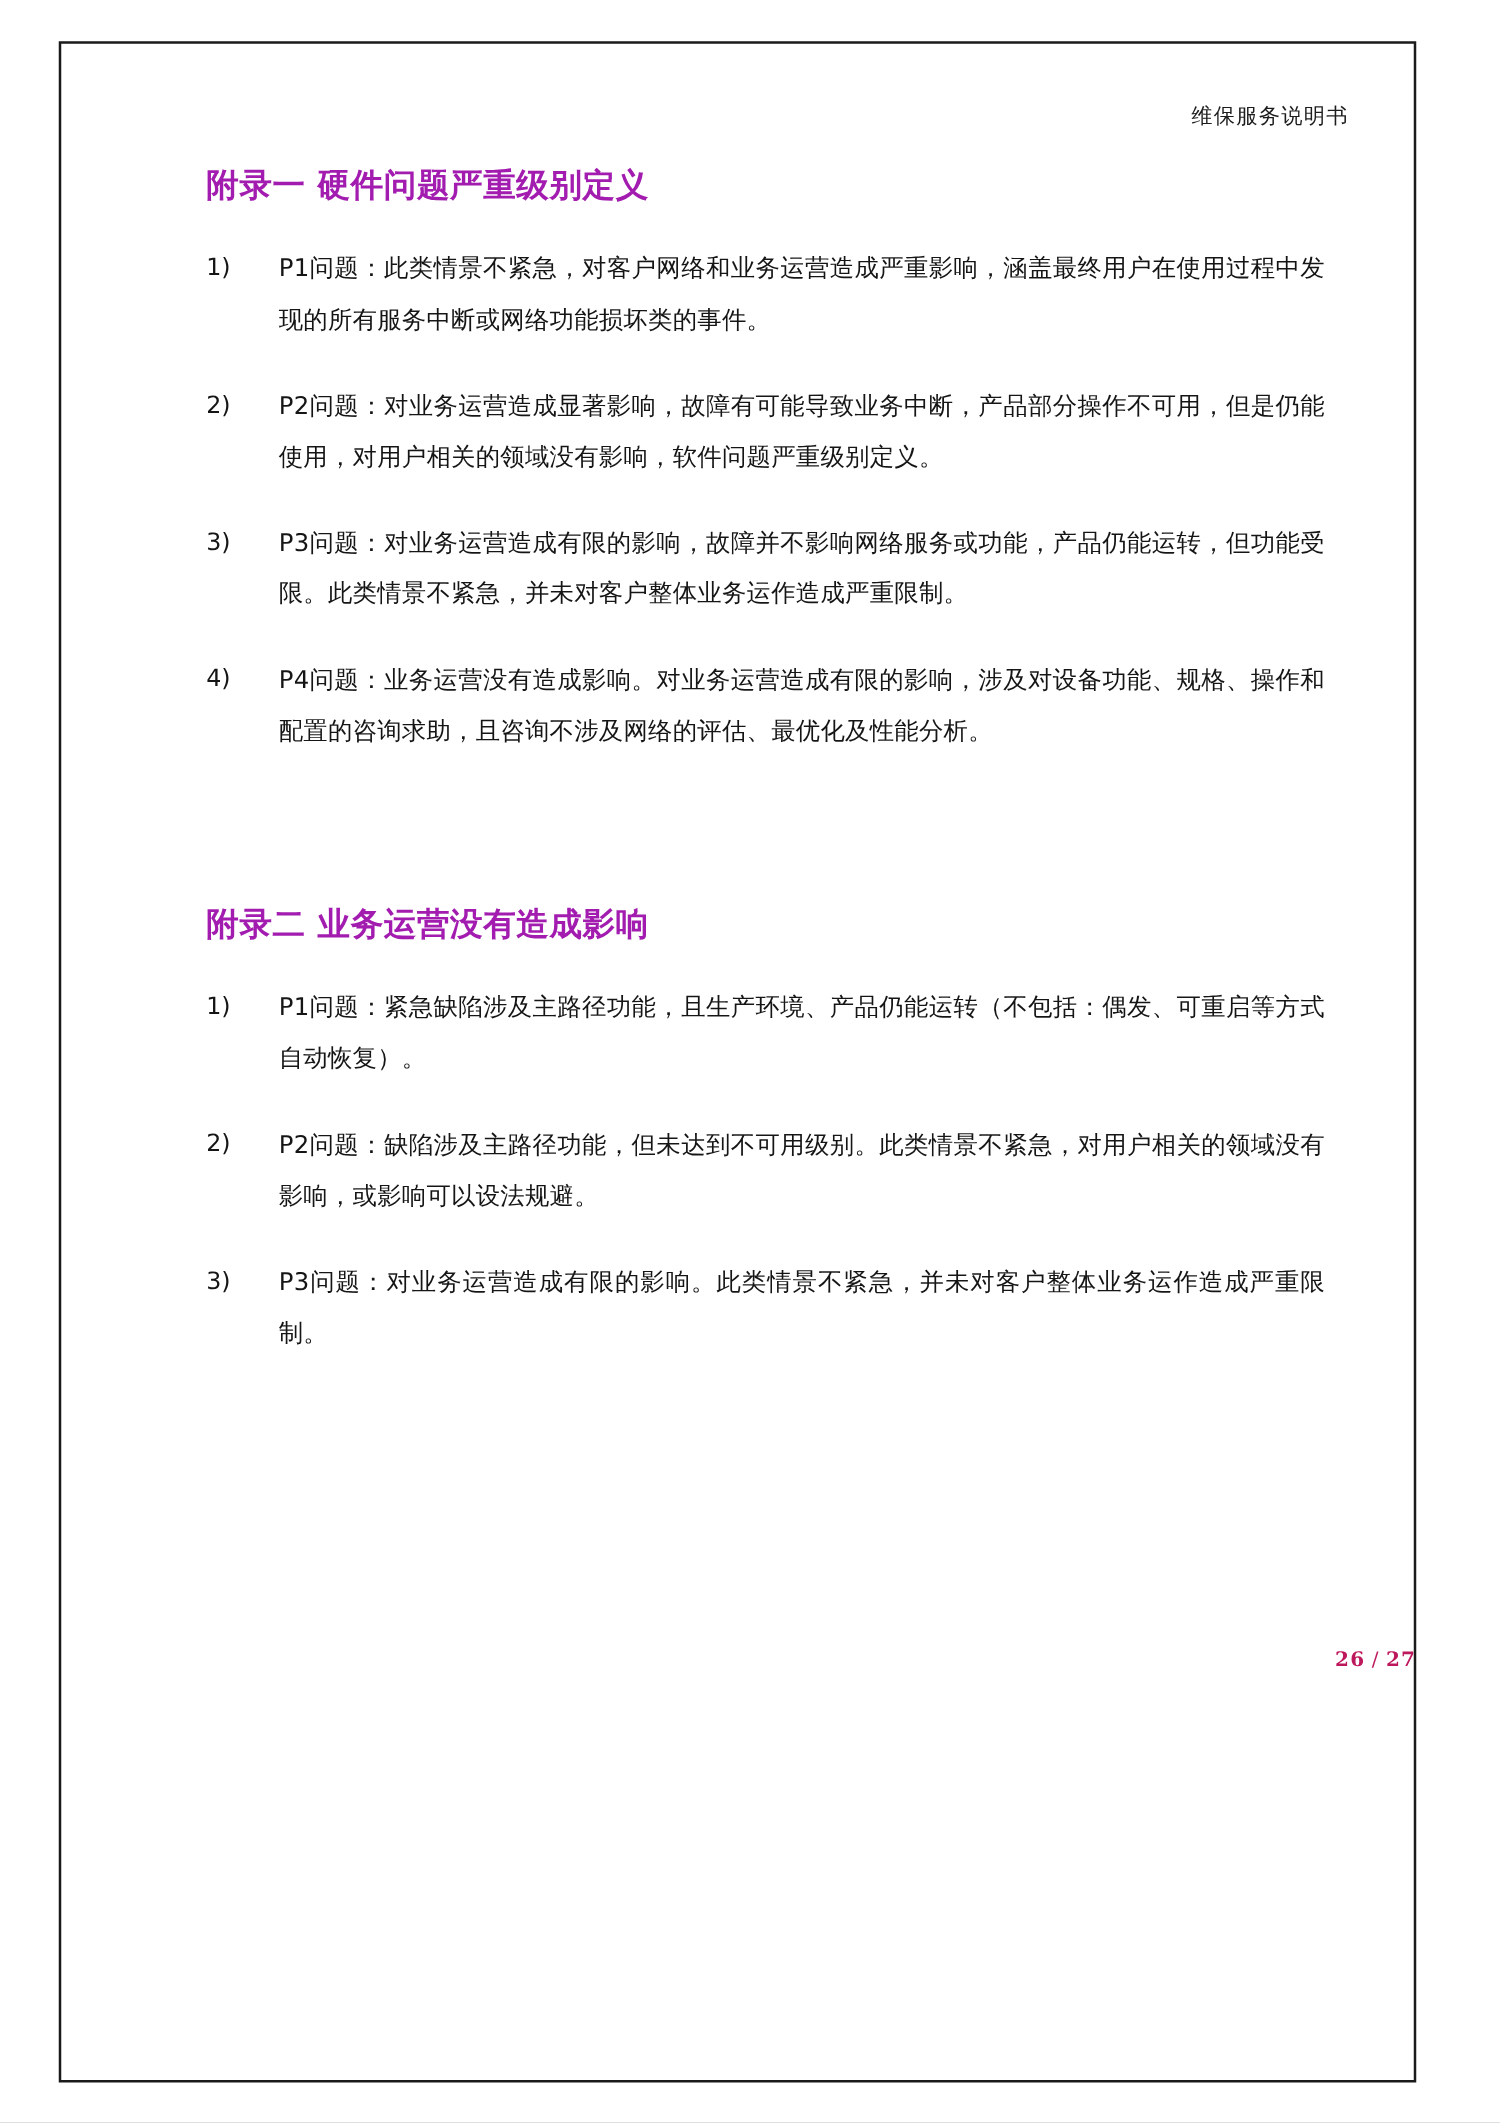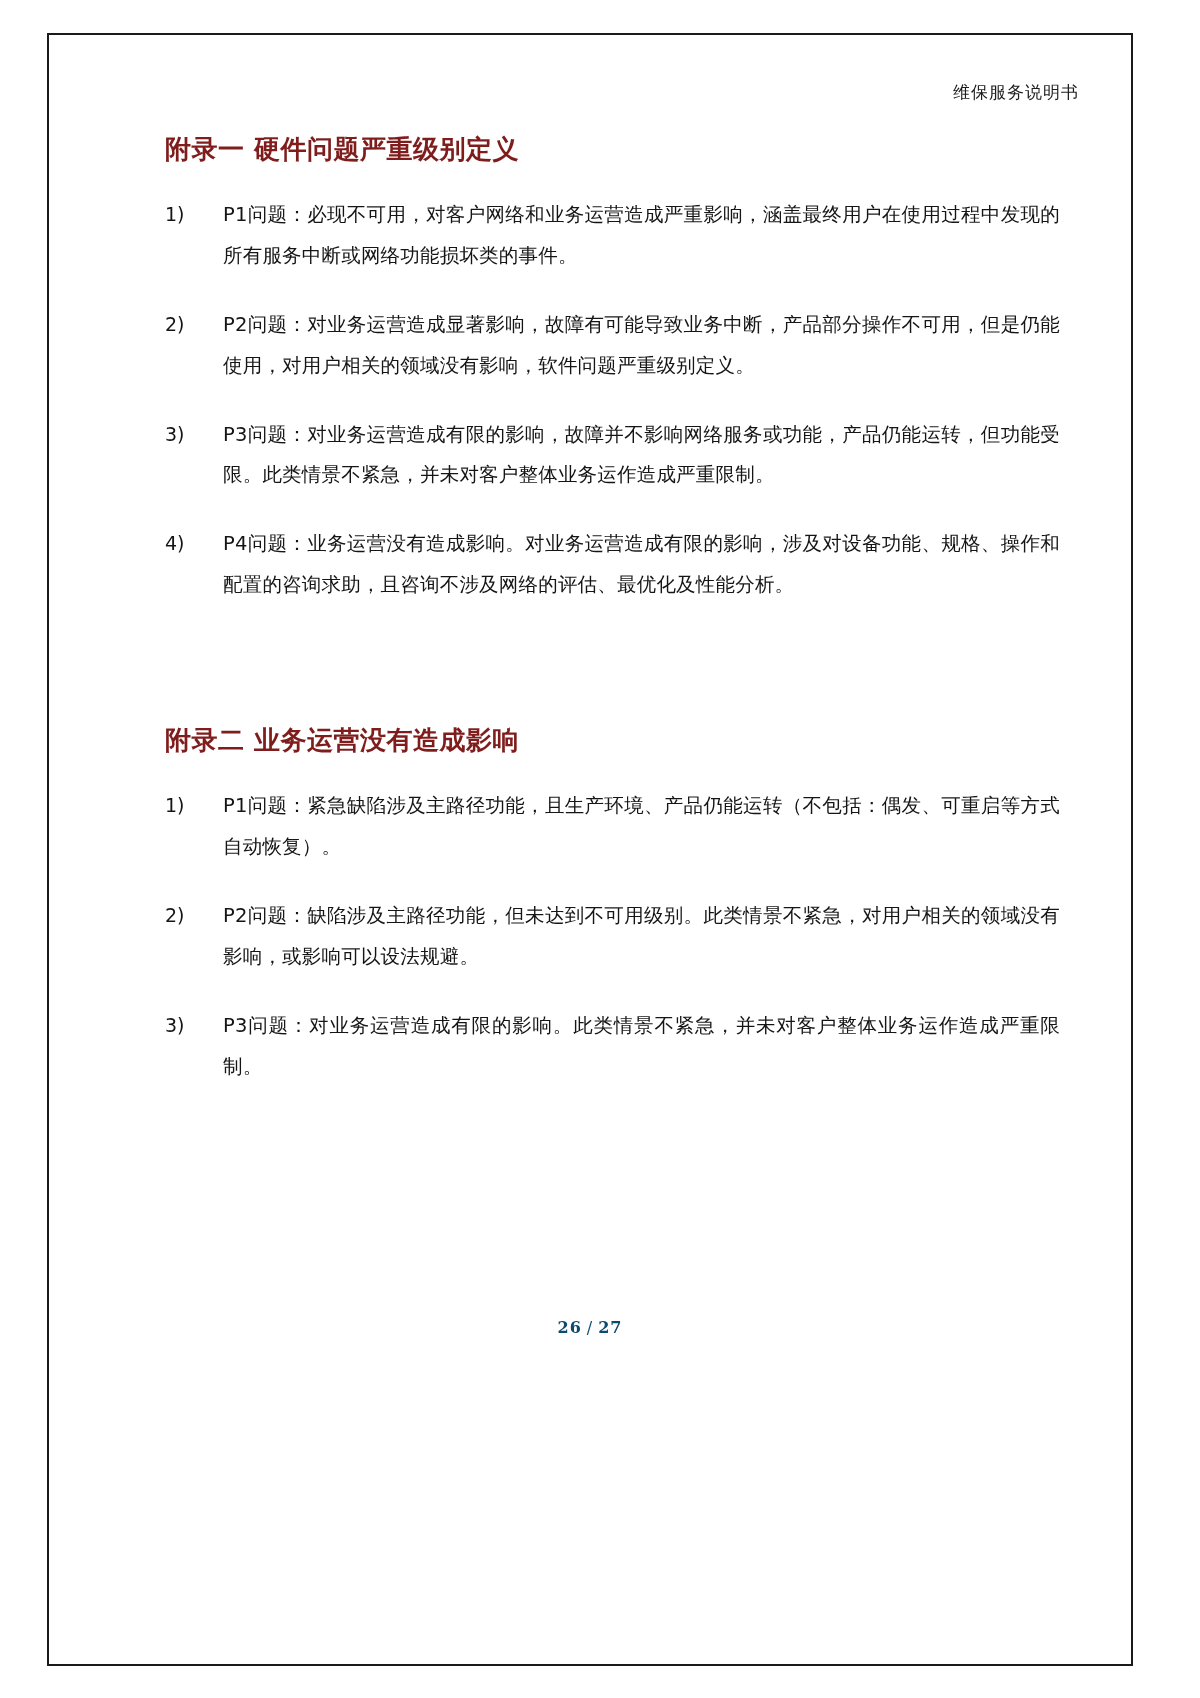--- a/index.html
+++ b/index.html
@@ -46,21 +46,21 @@
   }
   .body-area {
     position: absolute;
     left: 118px;
     top: 100px;
     width: 895px;
   }
   h2.section-title {
     font-size: 26px;
     font-weight: bold;
-    color: #7f1d1d;
+    color: #a21caf;
     margin: 0;
     letter-spacing: 0.5px;
     line-height: 1.3;
   }
   .section-one-title { margin-top: 10px; }
   .list {
     margin: 0;
     padding: 0;
     list-style: none;
   }
@@ -85,24 +85,24 @@
     letter-spacing: 0.2px;
   }
   .gap-between-sections {
     height: 118px;
   }
   .footer {
     position: absolute;
     left: 0;
     right: 0;
     bottom: 58px;
-    text-align: center;
+    text-align: right;
     font-family: "DejaVu Serif", "Liberation Serif", serif;
     font-size: 16px;
-    color: #0c4a6e;
+    color: #be185d;
     letter-spacing: 1px;
   }
   .footer .cur { font-weight: bold; }
   .footer .sep { margin: 0 5px; font-weight: normal; }
   .footer .tot { font-weight: bold; }
 </style>
 </head>
 <body>
 
 <div class="page">
@@ -113,21 +113,21 @@
 
     <div class="doc-header">维保服务说明书</div>
 
     <div class="body-area">
 
       <h2 class="section-title section-one-title">附录一  硬件问题严重级别定义</h2>
 
       <ul class="list">
         <li class="list-item">
           <span class="item-num">1)</span>
-          <span class="item-text">P1问题：必现不可用，对客户网络和业务运营造成严重影响，涵盖最终用户在使用过程中发现的所有服务中断或网络功能损坏类的事件。</span>
+          <span class="item-text">P1问题：此类情景不紧急，对客户网络和业务运营造成严重影响，涵盖最终用户在使用过程中发现的所有服务中断或网络功能损坏类的事件。</span>
         </li>
         <li class="list-item">
           <span class="item-num">2)</span>
           <span class="item-text">P2问题：对业务运营造成显著影响，故障有可能导致业务中断，产品部分操作不可用，但是仍能使用，对用户相关的领域没有影响，软件问题严重级别定义。</span>
         </li>
         <li class="list-item">
           <span class="item-num">3)</span>
           <span class="item-text">P3问题：对业务运营造成有限的影响，故障并不影响网络服务或功能，产品仍能运转，但功能受限。此类情景不紧急，并未对客户整体业务运作造成严重限制。</span>
         </li>
         <li class="list-item">

